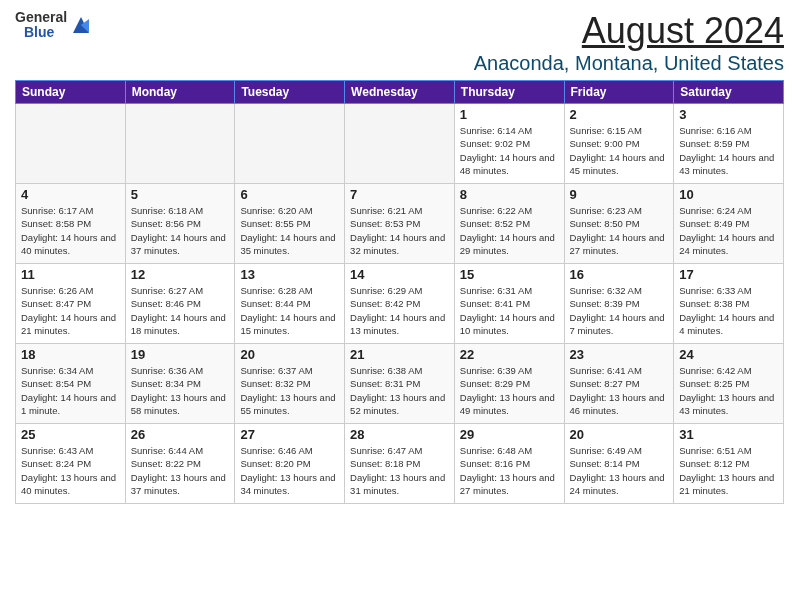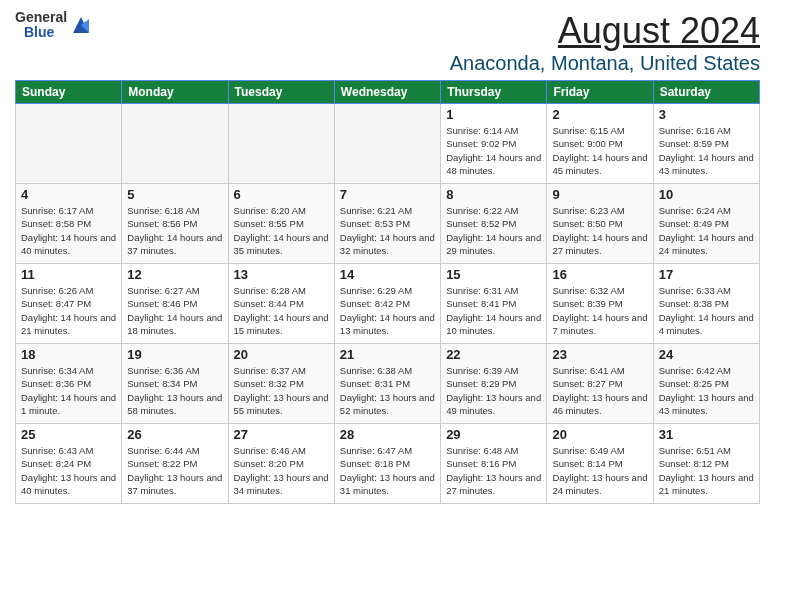--- a/index.html
+++ b/index.html
@@ -5,21 +5,21 @@
     * { margin: 0; padding: 0; box-sizing: border-box; }
     body {
       font-family: Arial, sans-serif;
       background: #fff;
       width: 792px;
       height: 612px;
       overflow: hidden;
     }
     .container {
       width: 792px;
-      padding: 10px 32px 5px 15px;
+      padding: 10px 8px 5px 15px;
     }
     .header-row {
       display: flex;
       justify-content: space-between;
       align-items: flex-start;
       margin-bottom: 5px;
     }
     .logo {
       display: flex;
       align-items: center;
@@ -58,21 +58,21 @@
     .subtitle {
       font-size: 20px;
       color: #0c4a6e;
     }
     table {
       width: 100%;
       border-collapse: collapse;
       table-layout: fixed;
     }
     th {
-      background: #15803d;
+      background: #4c1d95;
       color: #fff;
       text-align: left;
       padding: 4px 6px;
       font-size: 12px;
       font-weight: bold;
       border: 1px solid #5588ee;
     }
     td {
       border: 1px solid #ccc;
       vertical-align: top;
@@ -263,21 +263,21 @@
             <div class="day-info">Sunrise: 6:33 AM
 Sunset: 8:38 PM
 Daylight: 14 hours
 and 4 minutes.</div>
           </td>
         </tr>
         <tr>
           <td>
             <div class="day-number">18</div>
             <div class="day-info">Sunrise: 6:34 AM
-Sunset: 8:36 PM
+Sunset: 8:54 PM
 Daylight: 14 hours
 and 1 minute.</div>
           </td>
           <td>
             <div class="day-number">19</div>
             <div class="day-info">Sunrise: 6:36 AM
 Sunset: 8:34 PM
 Daylight: 13 hours
 and 58 minutes.</div>
           </td>

